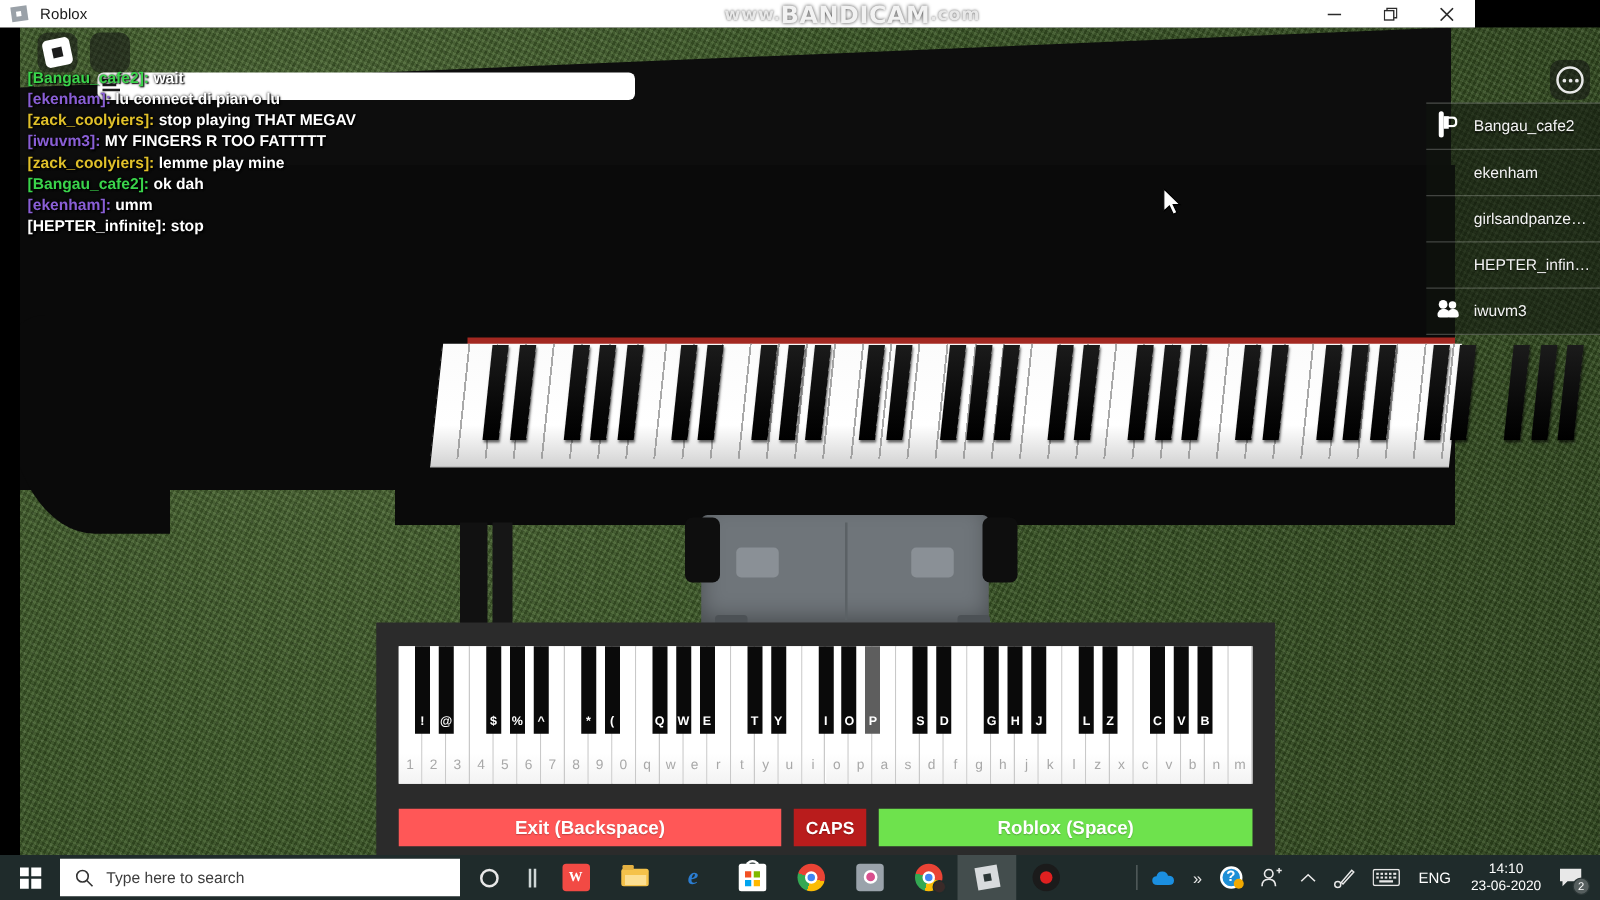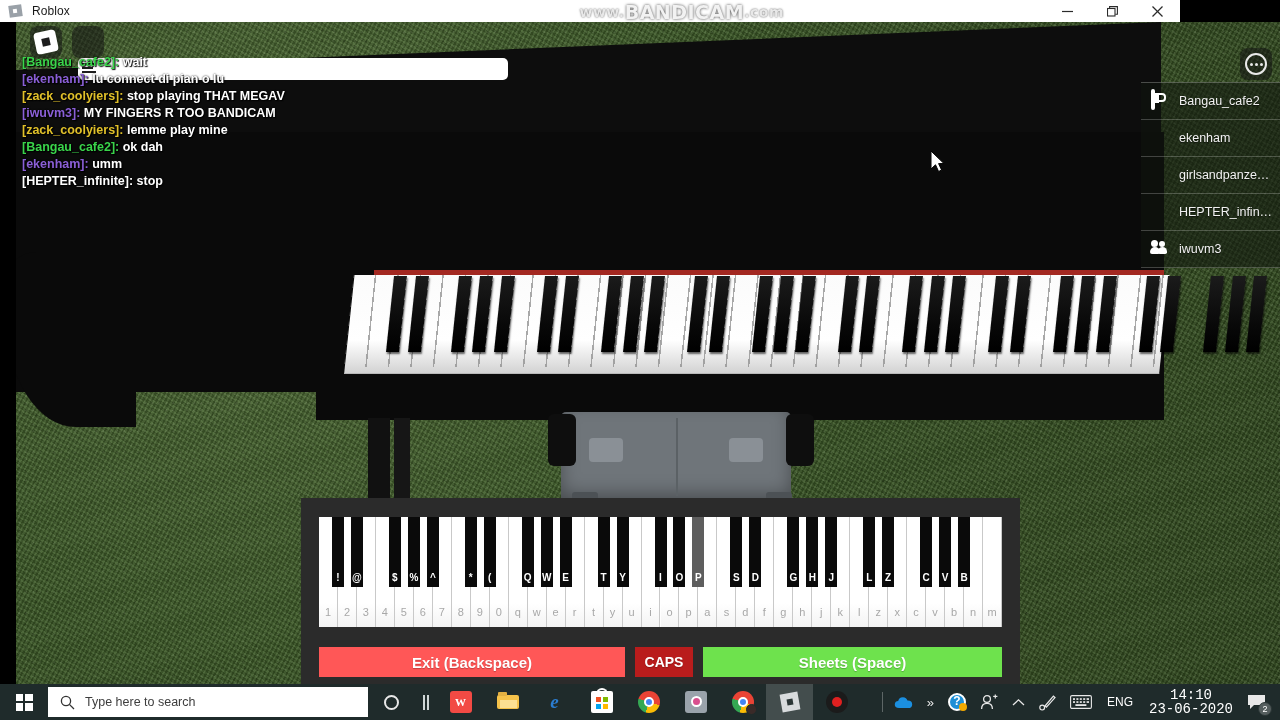--- a/index.html
+++ b/index.html
@@ -269,21 +269,21 @@
     margin-left: 0px;
   }
   .search-box .mag { margin: 0 10px 0 12px; color: #333; display:flex; }
   .search-box span { font-size: 12.5px; color: #3d3d3d; }
   .tb-item { width: 47px; height: 36px; display: flex; align-items: center; justify-content: center; position: relative; }
   .tb-item.active { background: rgba(255,255,255,.16); }
   .tb-sep { width: 1px; height: 20px; background: rgba(255,255,255,.28); margin: 0 4px; }
   .tray { margin-left: auto; display: flex; align-items: center; height: 36px; padding-right: 4px; }
   .tray-item { padding: 0 7px; display: flex; align-items: center; justify-content: center; height: 36px; color: #e8e8e8; }
   .tray-clock { display: flex; flex-direction: column; align-items: center; justify-content: center; height: 36px; padding: 0 8px; color: #fff; line-height: 14px; }
-  .tray-clock span { font-size: 14px; font-family: Liberation Mono, monospace; }
+  .tray-clock span { font-size: 11px; }
   .tray-lang { font-size: 12px; color: #fff; padding: 0 8px; }
   .notif { position: relative; padding: 0 10px 0 6px; display:flex; align-items:center; height:36px; }
   .notif-badge {
     position: absolute; right: 4px; bottom: 4px; width: 14px; height: 14px; border-radius: 50%;
     background: #555e5e; color: #fff; font-size: 9px; display: flex; align-items: center; justify-content: center;
     border: 1px solid #2b3636;
   }
   .circ { width: 15px; height: 15px; border: 2px solid #e8e8e8; border-radius: 50%; }
   .ico { width: 22px; height: 22px; border-radius: 3px; position: relative; }
 </style>
@@ -365,21 +365,21 @@
             <i></i>
             <i></i>
           </span>
       </div>
     </div>
 
     <div class="chat" id="chatLog">
         <div class="chat-line"><span class="chat-name" style="color: rgb(58, 212, 75);">[Bangau_cafe2]:</span><span> wait</span></div>
         <div class="chat-line"><span class="chat-name" style="color: rgb(138, 95, 214);">[ekenham]:</span><span> lu connect di pian o lu</span></div>
         <div class="chat-line"><span class="chat-name" style="color: rgb(224, 192, 42);">[zack_coolyiers]:</span><span> stop playing THAT MEGAV</span></div>
-        <div class="chat-line"><span class="chat-name" style="color: rgb(138, 95, 214);">[iwuvm3]:</span><span> MY FINGERS R TOO BANDICAM</span></div>
+        <div class="chat-line"><span class="chat-name" style="color: rgb(138, 95, 214);">[iwuvm3]:</span><span> MY FINGERS R TOO FATTTTT</span></div>
         <div class="chat-line"><span class="chat-name" style="color: rgb(224, 192, 42);">[zack_coolyiers]:</span><span> lemme play mine</span></div>
         <div class="chat-line"><span class="chat-name" style="color: rgb(58, 212, 75);">[Bangau_cafe2]:</span><span> ok dah</span></div>
         <div class="chat-line"><span class="chat-name" style="color: rgb(138, 95, 214);">[ekenham]:</span><span> umm</span></div>
         <div class="chat-line"><span class="chat-name" style="color: rgb(255, 255, 255);">[HEPTER_infinite]:</span><span> stop</span></div>
       </div>
 
     <div class="playerlist" id="playerList">
       <div class="pl-scroll"></div>
     <div class="pl-row">
           <span class="pl-icon"><span class="prem-icon"></span></span>
@@ -590,21 +590,21 @@
           <div class="bkey" style="left: 620.083px;">
             <span>V</span>
           </div>
           <div class="bkey" style="left: 639.056px;">
             <span>B</span>
           </div>
         </div>
       <div class="kb-buttons">
         <div class="kb-btn" id="exitBtn">Exit (Backspace)</div>
         <div class="kb-btn" id="capsBtn">CAPS</div>
-        <div class="kb-btn" id="sheetsBtn">Sheets (Space)</div>
+        <div class="kb-btn" id="sheetsBtn">Roblox (Space)</div>
       </div>
     </div>
   </div>
 
   <div class="titlebar">
     <div class="tb-icon">
         <span class="rbx"></span>
       </div>
     <div class="tb-title">Roblox</div>
     <div class="tb-buttons">

